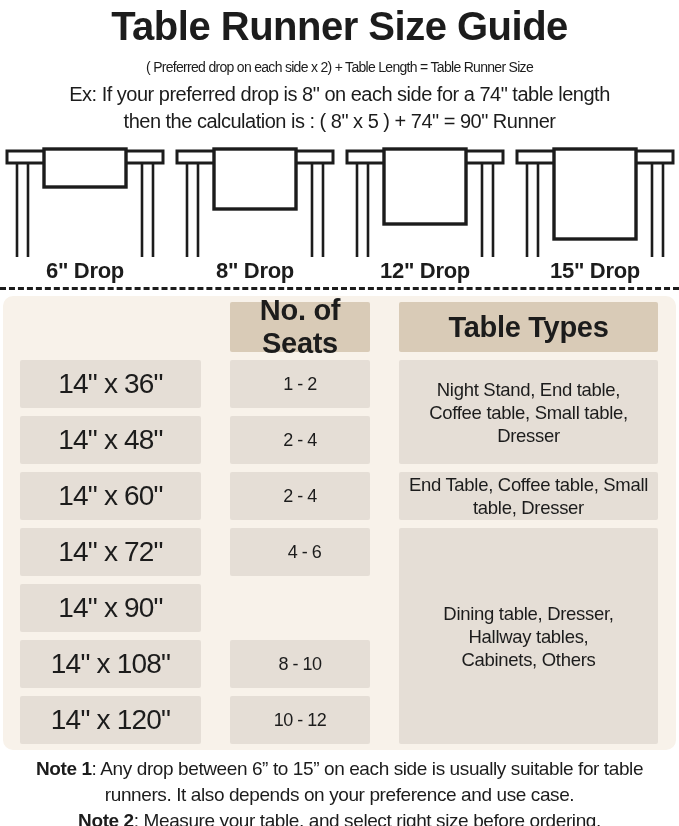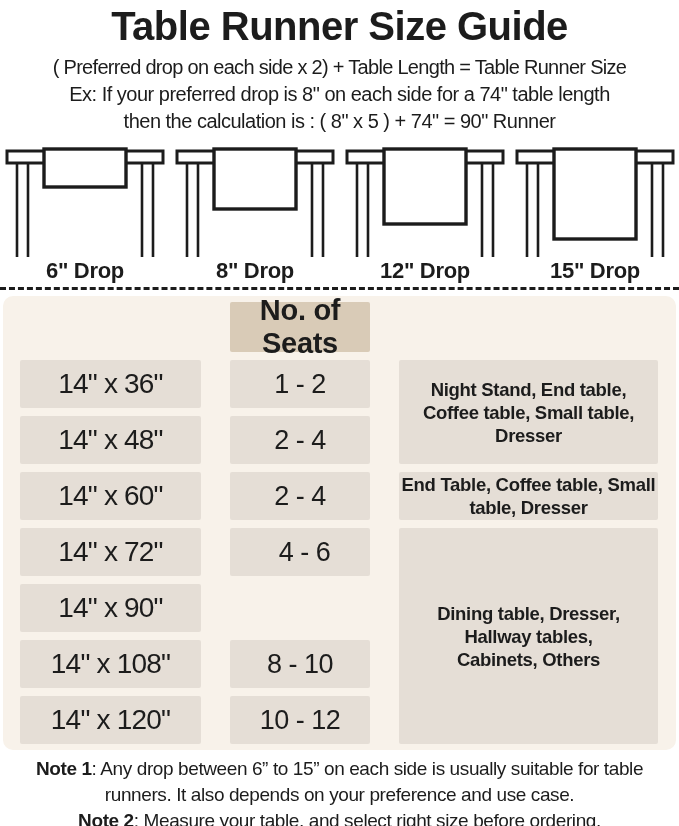--- a/index.html
+++ b/index.html
@@ -9,21 +9,21 @@
     overflow:hidden;
   }
   .page{width:679px;height:826px;}
 
   
   .page-title{
     text-align:center;font-size:40px;font-weight:bold;
     margin:0;padding-top:3px;letter-spacing:-0.5px;line-height:46px;
   }
   .formula-line{
-    text-align:center;font-size:20px;margin:5px 8px 0;
+    text-align:center;font-size:14px;margin:5px 8px 0;
     letter-spacing:-0.7px;line-height:26px;
   }
   .example-line{
     text-align:center;font-size:20px;margin:1px 0 0;
     letter-spacing:-0.5px;line-height:26px;
   }
 
   
   .diagrams{
     display:flex;justify-content:space-around;align-items:flex-start;
@@ -49,22 +49,22 @@
   .cell{
     display:flex;flex-direction:column;align-items:center;justify-content:center;
     text-align:center;border-radius:2px;
   }
   .header-cell{background:var(--header-bg,#d9cbb7);}
   .data-cell{background:var(--cell-bg,#e5ded6);}
   .h-title{font-size:21px;font-weight:bold;line-height:23px;letter-spacing:-0.4px;}
   .h-sub{font-size:18px;line-height:20px;}
   .h-single{font-size:29px;font-weight:bold;letter-spacing:-0.3px;}
   .size-cell{font-size:28px;letter-spacing:-0.8px;}
-  .seats-cell{font-size:27px;letter-spacing:-0.5px;text-align:right;}
-  .types-cell{font-size:18.5px;font-weight:bold;line-height:23px;letter-spacing:-0.3px;}
+  .seats-cell{font-size:18px;letter-spacing:-0.5px;text-align:right;}
+  .types-cell{font-size:18.5px;font-weight:normal;line-height:23px;letter-spacing:-0.3px;}
   .types-cell .tt{display:block;margin:0 auto;}
   .tt-0{max-width:235px;}
   .tt-1{max-width:262px;}
   .tt-2{max-width:190px;}
 
   
   .notes{margin:6px auto 0;text-align:center;font-size:19px;line-height:26px;letter-spacing:-0.4px;max-width:676px;}
   .note{margin:0;}
 </style>
 </head>
@@ -123,20 +123,21 @@
           <rect x="44" y="4" width="82" height="90" fill="#ffffff" stroke="#1c1c1c" stroke-width="3.4"></rect>
         </svg>
         <div class="diagram-label">15" Drop</div>
       </div>
     </section>
 
   <hr class="dashed-divider">
 
   <section class="size-table">
       <div class="cell header-cell h-single" style="grid-area: 1 / 2;">No. of Seats</div>
+      <div class="cell header-cell h-single" style="grid-area: 1 / 3;">Table Types</div>
       <div class="cell data-cell size-cell" style="grid-area: 2 / 1;">14" x 36"</div>
       <div class="cell data-cell seats-cell" style="grid-area: 2 / 2;">1 - 2</div>
       <div class="cell data-cell size-cell" style="grid-area: 3 / 1;">14" x 48"</div>
       <div class="cell data-cell seats-cell" style="grid-area: 3 / 2;">2 - 4</div>
       <div class="cell data-cell size-cell" style="grid-area: 4 / 1;">14" x 60"</div>
       <div class="cell data-cell seats-cell" style="grid-area: 4 / 2;">2 - 4</div>
       <div class="cell data-cell size-cell" style="grid-area: 5 / 1;">14" x 72"</div>
       <div class="cell data-cell seats-cell" style="grid-area: 5 / 2; padding-left: 9px;">4 - 6</div>
       <div class="cell data-cell size-cell" style="grid-area: 6 / 1;">14" x 90"</div>
       <div class="cell data-cell size-cell" style="grid-area: 7 / 1;">14" x 108"</div>

